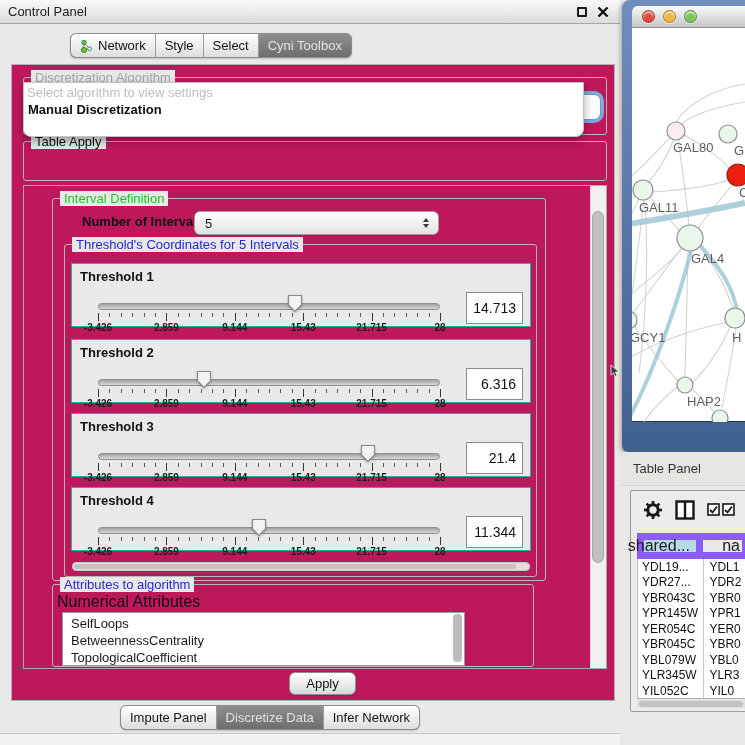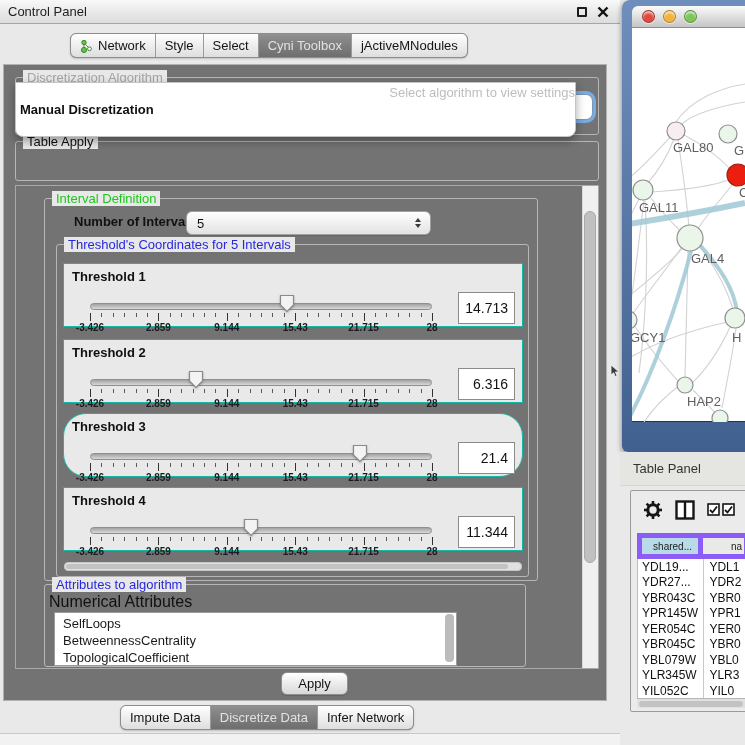--- a/index.html
+++ b/index.html
@@ -10,21 +10,21 @@
   .titlebar{position:absolute;left:0;top:0;width:620px;height:24px;background:linear-gradient(#f8f8f8,#dcdcdc);border-bottom:1px solid #a6a6a6}
   .titlebar .title{position:absolute;left:8px;top:4px;font-size:13px;color:#1d1d1d}
   .float-btn{position:absolute;left:577px;top:7px;width:10px;height:10px;border:2px solid #1c1c1c;border-radius:1px;background:transparent}
   .close-btn{position:absolute;left:597px;top:6px}
   .segrow{position:absolute;display:flex;width:max-content;border:1px solid #8d8d8d;border-radius:6px;overflow:hidden;background:#737373;box-shadow:0 1px 2px rgba(0,0,0,.18)}
   .segrow.top{left:70px;top:33px}
   .segrow.bottom{left:120px;top:705px}
   .seg{display:flex;align-items:center;gap:5px;padding:0 9px;height:23px;background:linear-gradient(#ffffff,#dedede);border-right:1px solid #9b9b9b;font-size:13px;color:#141414;cursor:default;white-space:nowrap}
   .seg:last-child{border-right:none}
   .seg.sel{background:linear-gradient(#8f8f8f,#6e6e6e);color:#e2e2e0}
-  #content{position:absolute;left:3px;top:64px;width:604px;height:637px;background:#737373;border:1px solid #b1b1b1}
+  #content{position:absolute;left:11px;top:64px;width:604px;height:637px;background:#be185d;border:1px solid #b1b1b1}
   .divider{position:absolute;left:0;top:733px;width:620px;height:1px;background:#c8c8c8}
   .bstrip{position:absolute;left:0;top:734px;width:620px;height:11px;background:#f2f2f2}
   
   .gb{position:absolute;border:1px solid #b6b6b6;border-radius:3px}
   .gbt{position:absolute;top:-8px;left:7px;background:#e8e8e8;padding:0 4px;font-size:13px;line-height:15px;white-space:nowrap}
   .t-gray{color:#a3a3a3}.t-green{color:#1dc71d}.t-blue{color:#2727dc}.t-black{color:#101010}
   #gb-algo{left:11px;top:12px;width:584px;height:58px}
   #gb-td{left:11px;top:76px;width:584px;height:40px}
   #scrollpane{left:11px;top:120px;width:584px;height:484px;border:1px solid #a8a8a8;border-radius:0}
   #gb-interval{left:40px;top:133px;width:494px;height:383px}
@@ -35,21 +35,21 @@
   .spin{position:absolute;right:9px;top:50%;transform:translateY(-50%);display:flex;flex-direction:column;gap:2px}
   .spin i{display:block;width:0;height:0;border-left:3.5px solid transparent;border-right:3.5px solid transparent}
   .spin .up{border-bottom:4px solid #3a3a3a}
   .spin .dn{border-top:4px solid #3a3a3a}
   #focus-combo{position:absolute;left:19px;top:29px;width:570px;height:26px;border:1px solid #7d96b4;border-radius:7px;background:#fff;box-shadow:0 0 0 3px #78abe0;z-index:1}
   #td-combo{left:19px;top:85px;width:566px;height:24px}
   #noi-combo{left:182px;top:146px;width:245px;height:24px}
   #noi-label{position:absolute;left:70px;top:149px;font-size:13px;font-weight:bold;color:#111}
   
   #popup{position:absolute;left:11px;top:17px;width:561px;height:55px;background:#fff;border:1px solid #c4c4c4;border-radius:1px 1px 8px 8px;box-shadow:0 4px 10px rgba(0,0,0,.35);z-index:5;padding:2px 0 0 3px}
-  .pph{font-size:13px;color:#bdbdbd;text-align:right;height:16px}
+  .pph{font-size:13px;color:#bdbdbd;text-align:left;height:16px}
   .popt{font-size:13px;color:#101010;line-height:17px;padding-left:1px}
   .popt.psel{font-weight:bold}
   
   .tpanel{position:absolute;left:59px;width:460px;height:64px;border:1px solid #14b8a6;background:#e9e9e9}
   .tlabel{position:absolute;left:8px;top:5px;font-weight:bold;font-size:13px;color:#101010}
   .track{position:absolute;left:26px;top:39px;width:342px;height:7px;border-radius:4px;background:linear-gradient(#a2a2a2,#d8d8d8);border:1px solid #8f8f8f}
   .tick{position:absolute;top:49px;width:1px;height:4px;background:#5a5a5a}
   .tick.major{height:8px;background:#333}
   .ticklab{position:absolute;top:58px;transform:translateX(-50%);font-size:10px;font-weight:bold;color:#1c1c1c;white-space:nowrap}
   .thumb{position:absolute;top:30px;filter:drop-shadow(0 1px 1px rgba(0,0,0,.25))}
@@ -67,21 +67,21 @@
   
   #net-window{position:absolute;left:622px;top:0;width:123px;height:452px;background:linear-gradient(#6e8fbc,#40618f);border-radius:8px 0 0 6px;box-shadow:-1px 2px 5px rgba(0,0,0,.35)}
   #net-titlebar{position:absolute;left:10px;top:6px;width:113px;height:22px;background:linear-gradient(#fbfbfb,#c5c5c5);border-radius:6px 0 0 0;border-bottom:1px solid #8e8e8e;display:flex;align-items:center;gap:8px;padding-left:10px}
   .light{width:13px;height:13px;border-radius:50%;border:1px solid rgba(0,0,0,.3);box-shadow:inset 0 2px 2px rgba(255,255,255,.65), 0 1px 1px rgba(255,255,255,.6)}
   #net-content{position:absolute;left:10px;top:28px;width:113px;height:394px;background:#fff;border-bottom:1px solid #24364f}
   #table-panel-bar{position:absolute;left:620px;top:452px;width:125px;height:34px;background:#e5e5e2;border-bottom:1px solid #d6d6d3}
   #table-panel-bar span{position:absolute;left:13px;top:9px;font-size:13px;color:#333}
   #table-box{position:absolute;left:630px;top:490px;width:118px;height:222px;background:#ebebeb;border:1px solid #9a9a9a;border-radius:2px}
   .tb-icon{position:absolute;color:#161616}
   #tbl-head{position:absolute;left:6px;top:42px;display:flex;height:26px}
-  .th{font-size:10px;color:#1b1b1b;display:flex;align-items:center;border:5px solid #8b5cf6}
+  .th{font-size:16px;color:#1b1b1b;display:flex;align-items:center;border:7px solid #8b5cf6}
   .th.c1{width:66px;background:#b8dbe7;justify-content:flex-end;padding-right:6px}
   .th.c2{width:46px;background:#e9e9e7;border-left:none;justify-content:flex-end;padding-right:2px}
   #tbl-rows{position:absolute;left:6px;top:68px;width:112px;height:139px;background:#fff;overflow:hidden;border-left:1px solid #bdbdbd}
   .trow{display:flex;height:15.5px;align-items:center}
   .td{font-size:12px;color:#101010;white-space:nowrap;overflow:hidden}
   .td.c1{width:66px;padding-left:4px}
   .td.c2{width:46px;padding-left:5px;border-left:1px solid #c9c9c9;height:100%;display:flex;align-items:center}
   #tbl-hscroll{position:absolute;left:6px;top:207px;width:112px;height:10px;background:#e1e1e1;border-top:1px solid #b5b5b5}
   #tbl-hscroll i{position:absolute;left:2px;top:2px;width:104px;height:6px;background:#c3c3c3;border-radius:3px;display:block}
   #cursor{position:absolute;left:610px;top:364px}
@@ -111,23 +111,20 @@
         <span>Network</span>
       </div>
       <div class="seg">
         <span>Style</span>
       </div>
       <div class="seg">
         <span>Select</span>
       </div>
       <div class="seg sel">
         <span>Cyni Toolbox</span>
-      </div>
-      <div class="seg">
-        <span>jActiveMNodules</span>
       </div>
     </div>
 
   <div id="content">
     <div class="gb" id="gb-algo">
       <span class="gbt t-gray">Discretization Algorithm</span>
     </div>
     <div id="focus-combo"></div>
     <div id="popup">
       <div class="pph">Select algorithm to view settings</div>
@@ -243,21 +240,21 @@
           <div class="ticklab" style="left: 94.4px;">2.859</div>
           <div class="ticklab" style="left: 162.8px;">9.144</div>
           <div class="ticklab" style="left: 231.2px;">15.43</div>
           <div class="ticklab" style="left: 299.6px;">21.715</div>
           <div class="ticklab" style="left: 368px;">28</div>
           <div class="thumb" style="left: 124.019px;"><svg width="16" height="19">
               <path d="M1.5,1.5 h13 v9.5 l-6.5,6.5 l-6.5,-6.5 z" fill="#f3f3f3" stroke="#8a8a8a" stroke-width="1.2"></path>
             </svg></div>
           <div class="tval">6.316</div>
         </div>
-        <div class="tpanel" style="top: 348px; border-radius: 23px;">
+        <div class="tpanel" style="top: 348px;">
           <div class="tlabel">Threshold 3</div>
           <div class="track"></div>
           <div class="tick major" style="left: 26px;"></div>
           <div class="tick" style="left: 37.4px;"></div>
           <div class="tick" style="left: 48.8px;"></div>
           <div class="tick" style="left: 60.2px;"></div>
           <div class="tick" style="left: 71.6px;"></div>
           <div class="tick" style="left: 83px;"></div>
           <div class="tick major" style="left: 94.4px;"></div>
           <div class="tick" style="left: 105.8px;"></div>
@@ -356,21 +353,21 @@
           <div class="attr-item">TopologicalCoefficient</div>
         </div>
       </div>
     <div class="lscroll"></div>
 
     <div class="button">Apply</div>
   </div>
 
   <div class="segrow bottom">
       <div class="seg">
-        <span>Impute Data</span>
+        <span>Impute Panel</span>
       </div>
       <div class="seg sel">
         <span>Discretize Data</span>
       </div>
       <div class="seg">
         <span>Infer Network</span>
       </div>
     </div>
   <div class="divider"></div>
   <div class="bstrip"></div>

